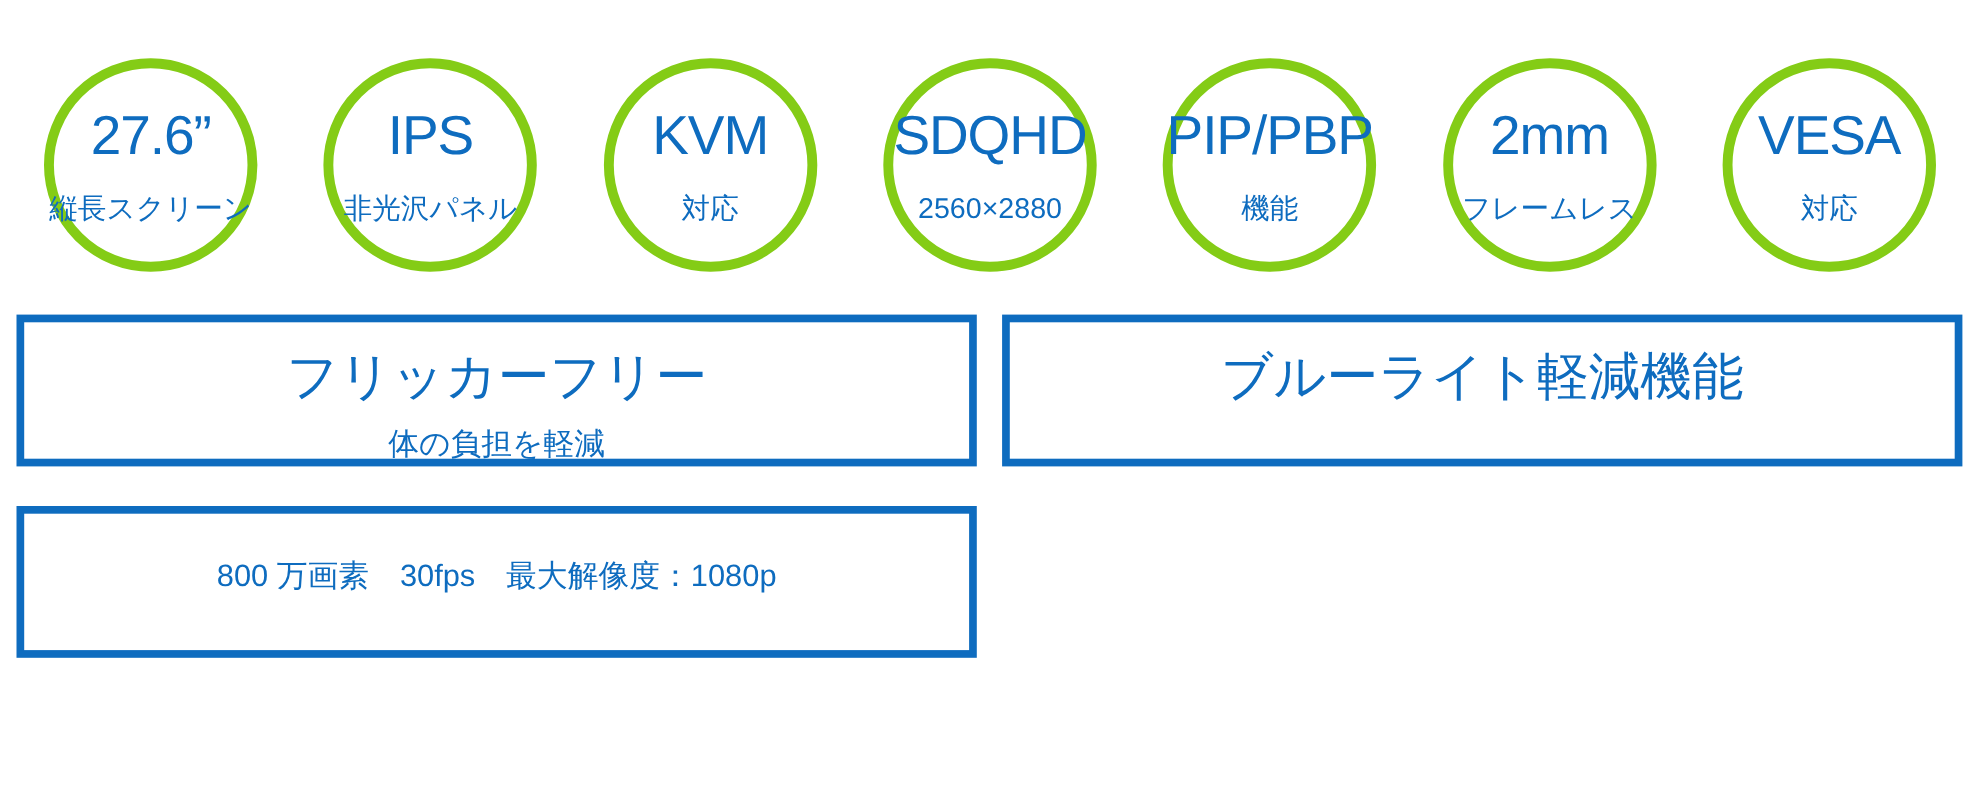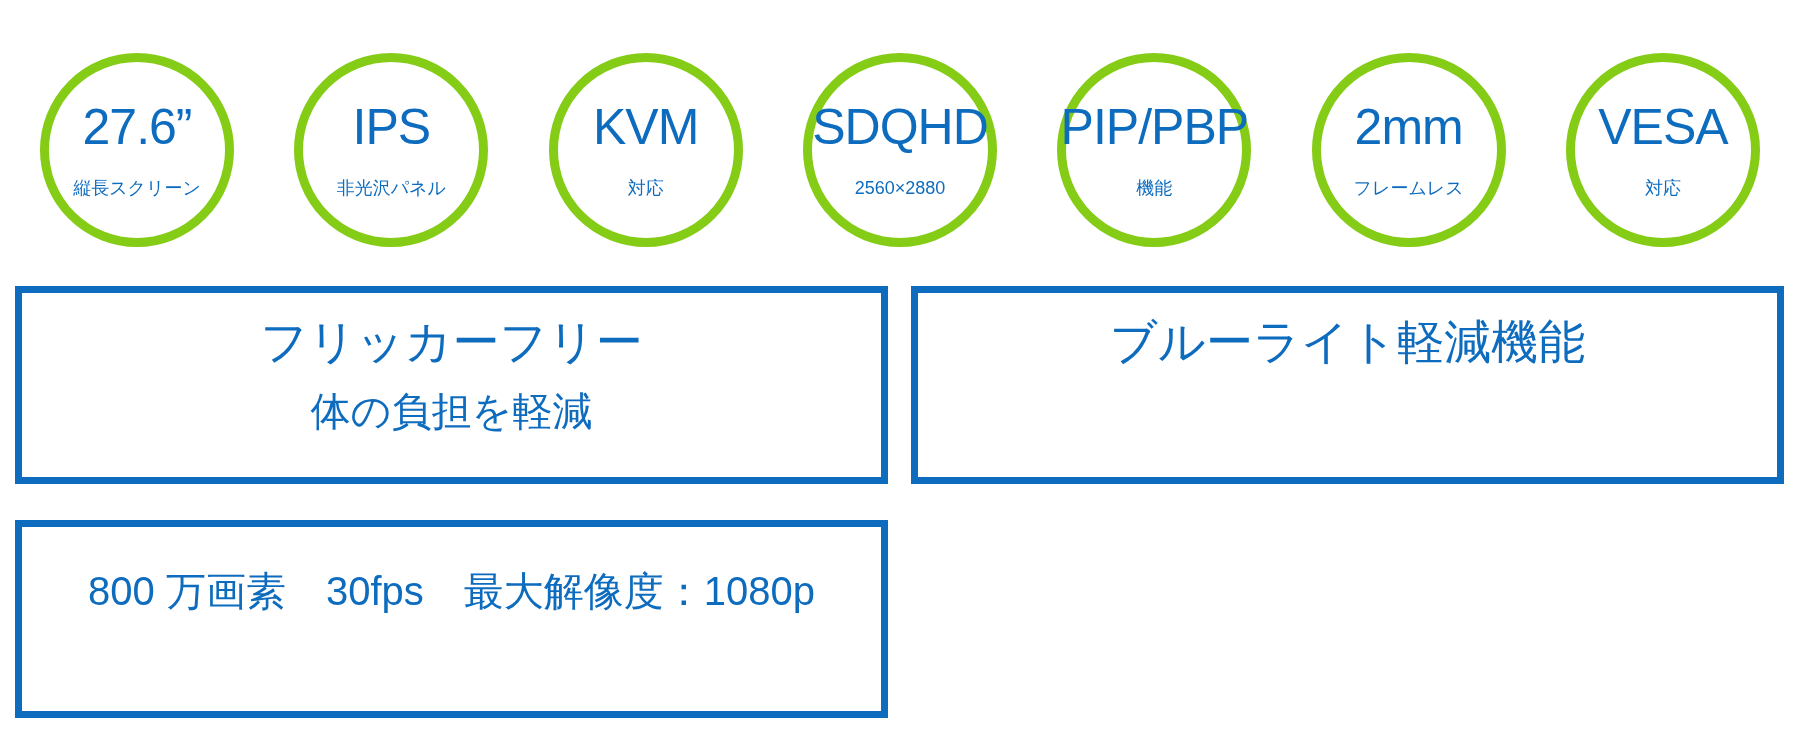--- a/index.html
+++ b/index.html
@@ -39,54 +39,54 @@
   .badge-main {
     font-size: 50px;
     line-height: 1.04;
     font-weight: 400;
     white-space: nowrap;
     text-align: center;
     letter-spacing: -1px;
   }
   .badge-sub {
     margin-top: 26px;
-    font-size: 18px;
+    font-size: 26px;
     line-height: 1.1;
     font-weight: 400;
     white-space: nowrap;
     text-align: center;
   }
   
   .boxes-grid {
     display: grid;
     grid-template-columns: 1fr 1fr;
     column-gap: 23px;
     row-gap: 36px;
     margin: 39px 16px 0 15px;
   }
   .feature-box {
     box-sizing: border-box;
-    height: 198px;
+    height: 138px;
     border: 7px solid #0e6cbf;
     background: #ffffff;
     display: flex;
     flex-direction: column;
     align-items: center;
     padding-top: 22px;
   }
   .box-title {
     font-size: 47px;
     line-height: 1.15;
     font-weight: 400;
     white-space: nowrap;
     text-align: center;
   }
   .box-subtitle {
     margin-top: 20px;
-    font-size: 40px;
+    font-size: 28px;
     line-height: 1.1;
     font-weight: 400;
     white-space: nowrap;
     text-align: center;
   }
   .box-subtitle.bold {
     font-weight: 700;
   }
 </style>
 </head>

